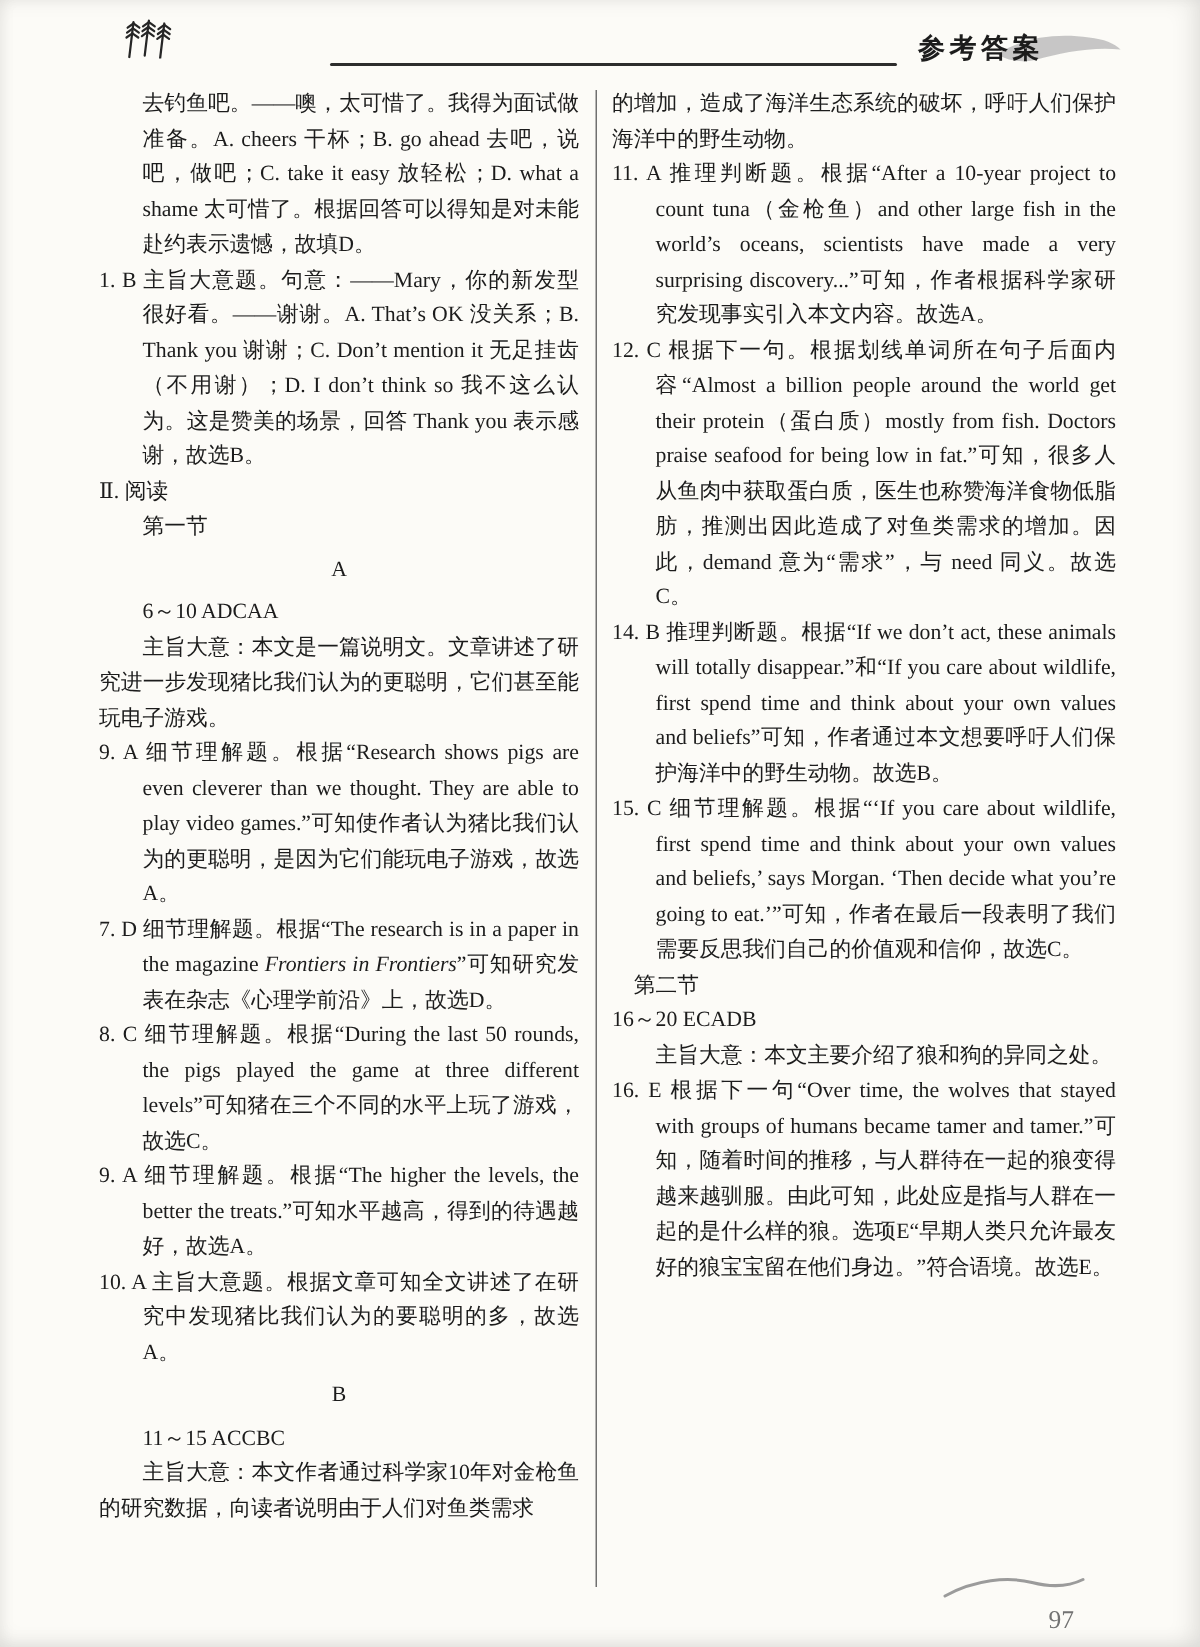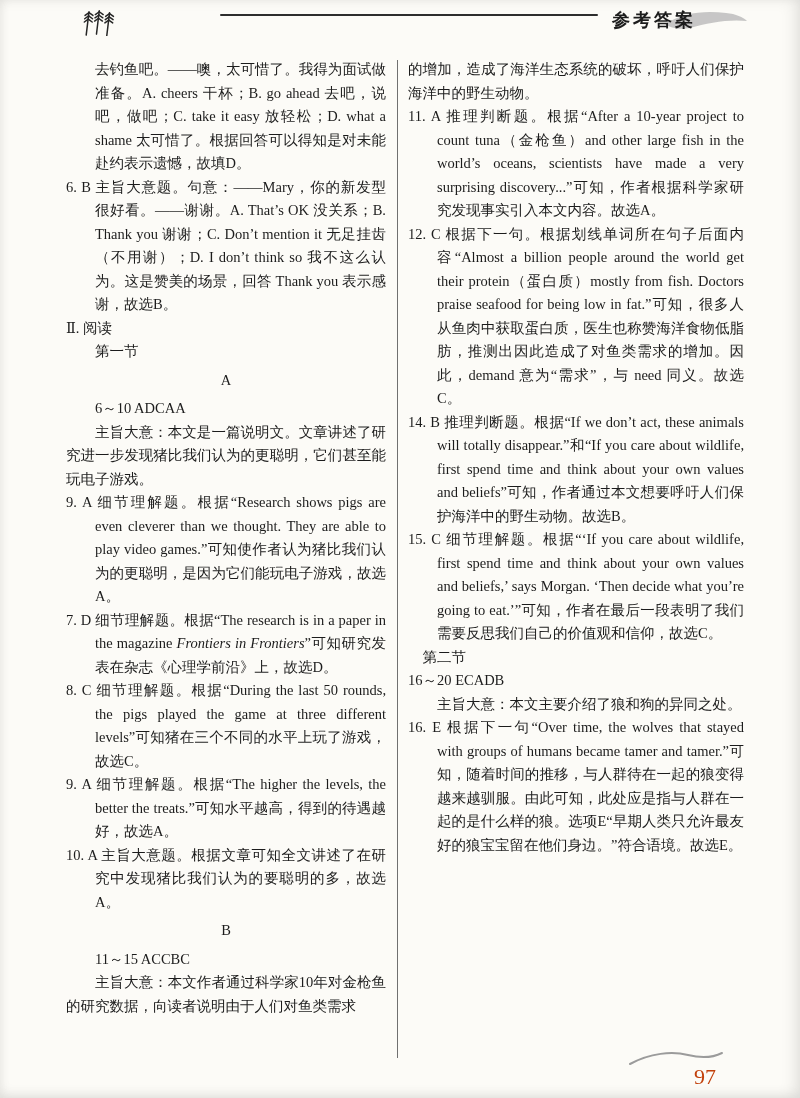--- a/index.html
+++ b/index.html
@@ -7,21 +7,21 @@
     position:relative;
     width:800px; height:1098px;
     margin:0 auto;
     background:#fcfbf7;
     color:#1c1c1c;
     font-family:"Liberation Serif","DejaVu Serif",serif;
     box-shadow: inset -7px 0 14px rgba(0,0,0,0.07), inset 0 -5px 12px rgba(0,0,0,0.05), inset 4px 0 8px rgba(0,0,0,0.03);
     overflow:hidden;
   }
   
-  .header { display:flex; align-items:flex-start; padding:8px 58px 0 82px; height:36px; }
+  .header { display:flex; align-items:flex-end; padding:8px 58px 0 82px; height:36px; }
   .wheat-wrap { flex:0 0 auto; }
   .header-rule { flex:1; height:2px; background:#2d2d2d; margin:6px 14px 0 96px; border-radius:2px; }
   .title-wrap { position:relative; flex:0 0 auto; padding-right:46px; }
   .title { position:relative; z-index:2; font-weight:bold; font-size:18px; letter-spacing:3px; }
   .swoosh { position:absolute; right:-6px; top:1px; z-index:1; }
   
   .content {
     display:flex;
     padding:14px 56px 0 66px;
     font-size:14.5px;
@@ -38,21 +38,21 @@
   .block.flush { }
   .block.indent1 { padding-left:1em; }
   .block.indent2 { padding-left:2em; }
   .block.center { text-align:center; margin:5px 0; }
   .block.para { text-indent:2em; }
   .bold { font-weight:normal; }
   .italic { font-style:italic; }
   
   .footer { position:absolute; bottom:8px; right:52px; width:120px; height:40px; }
   .flourish { position:absolute; top:0; left:0; }
-  .page-num { position:absolute; bottom:0; right:32px; font-size:22px; color:#c2410c; }
+  .page-num { position:absolute; bottom:0; right:32px; font-size:17px; color:#737373; }
 </style>
 </head>
 <body>
 
 <div class="page">
 
   <header class="header">
     <span class="wheat-wrap">
       <svg width="42" height="28" viewBox="0 0 44 30" aria-hidden="true">
         <defs>
@@ -78,21 +78,21 @@
         <svg width="84" height="22" viewBox="0 0 84 22" aria-hidden="true">
           <path d="M1 15 C18 4 40 1 62 4 C72 5 79 8 83 12 C64 10 44 14 26 19 C16 21 6 19 1 15 Z" fill="#b9b9b9" opacity="0.8"></path>
         </svg>
       </span>
     </div>
   </header>
 
   <main class="content">
     <div id="col-left" class="col-left">
         <div class="block cont"><span>去钓鱼吧。——噢，太可惜了。我得为面试做准备。A. cheers 干杯；B. go ahead 去吧，说吧，做吧；C. take it easy 放轻松；D. what a shame 太可惜了。根据回答可以得知是对未能赴约表示遗憾，故填D。</span></div>
-        <div class="block item"><span class="bold">6. B </span><span class="bold">主旨大意题。</span><span>句意：——Mary，你的新发型很好看。——谢谢。A. That’s OK 没关系；B. Thank you 谢谢；C. Don’t mention it 无足挂齿（不用谢）；D. I don’t think so 我不这么认为。这是赞美的场景，回答 Thank you 表示感谢，故选B。</span></div>
+        <div class="block item"><span class="bold">1. B </span><span class="bold">主旨大意题。</span><span>句意：——Mary，你的新发型很好看。——谢谢。A. That’s OK 没关系；B. Thank you 谢谢；C. Don’t mention it 无足挂齿（不用谢）；D. I don’t think so 我不这么认为。这是赞美的场景，回答 Thank you 表示感谢，故选B。</span></div>
         <div class="block flush"><span class="bold">Ⅱ. 阅读</span></div>
         <div class="block indent2"><span class="bold">第一节</span></div>
         <div class="block center"><span class="bold">A</span></div>
         <div class="block indent2"><span class="bold">6～10 ADCAA</span></div>
         <div class="block para"><span class="bold">主旨大意：</span><span>本文是一篇说明文。文章讲述了研究进一步发现猪比我们认为的更聪明，它们甚至能玩电子游戏。</span></div>
         <div class="block item"><span class="bold">9. A </span><span class="bold">细节理解题。</span><span>根据“Research shows pigs are even cleverer than we thought. They are able to play video games.”可知使作者认为猪比我们认为的更聪明，是因为它们能玩电子游戏，故选A。</span></div>
         <div class="block item"><span class="bold">7. D </span><span class="bold">细节理解题。</span><span>根据“The research is in a paper in the magazine </span><span class="italic">Frontiers in Frontiers</span><span>”可知研究发表在杂志《心理学前沿》上，故选D。</span></div>
         <div class="block item"><span class="bold">8. C </span><span class="bold">细节理解题。</span><span>根据“During the last 50 rounds, the pigs played the game at three different levels”可知猪在三个不同的水平上玩了游戏，故选C。</span></div>
         <div class="block item"><span class="bold">9. A </span><span class="bold">细节理解题。</span><span>根据“The higher the levels, the better the treats.”可知水平越高，得到的待遇越好，故选A。</span></div>
         <div class="block item"><span class="bold">10. A </span><span class="bold">主旨大意题。</span><span>根据文章可知全文讲述了在研究中发现猪比我们认为的要聪明的多，故选A。</span></div>

